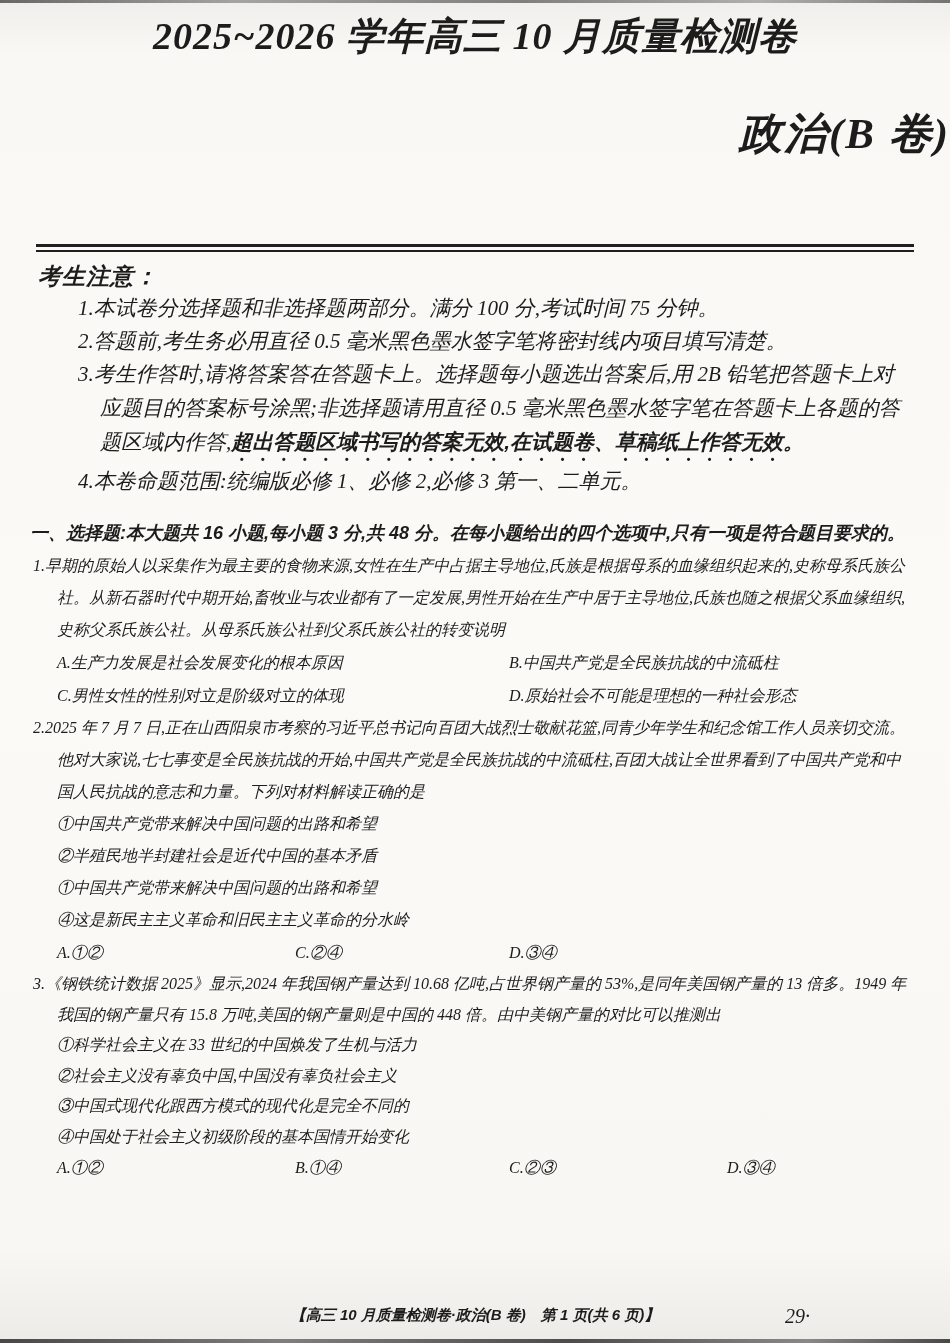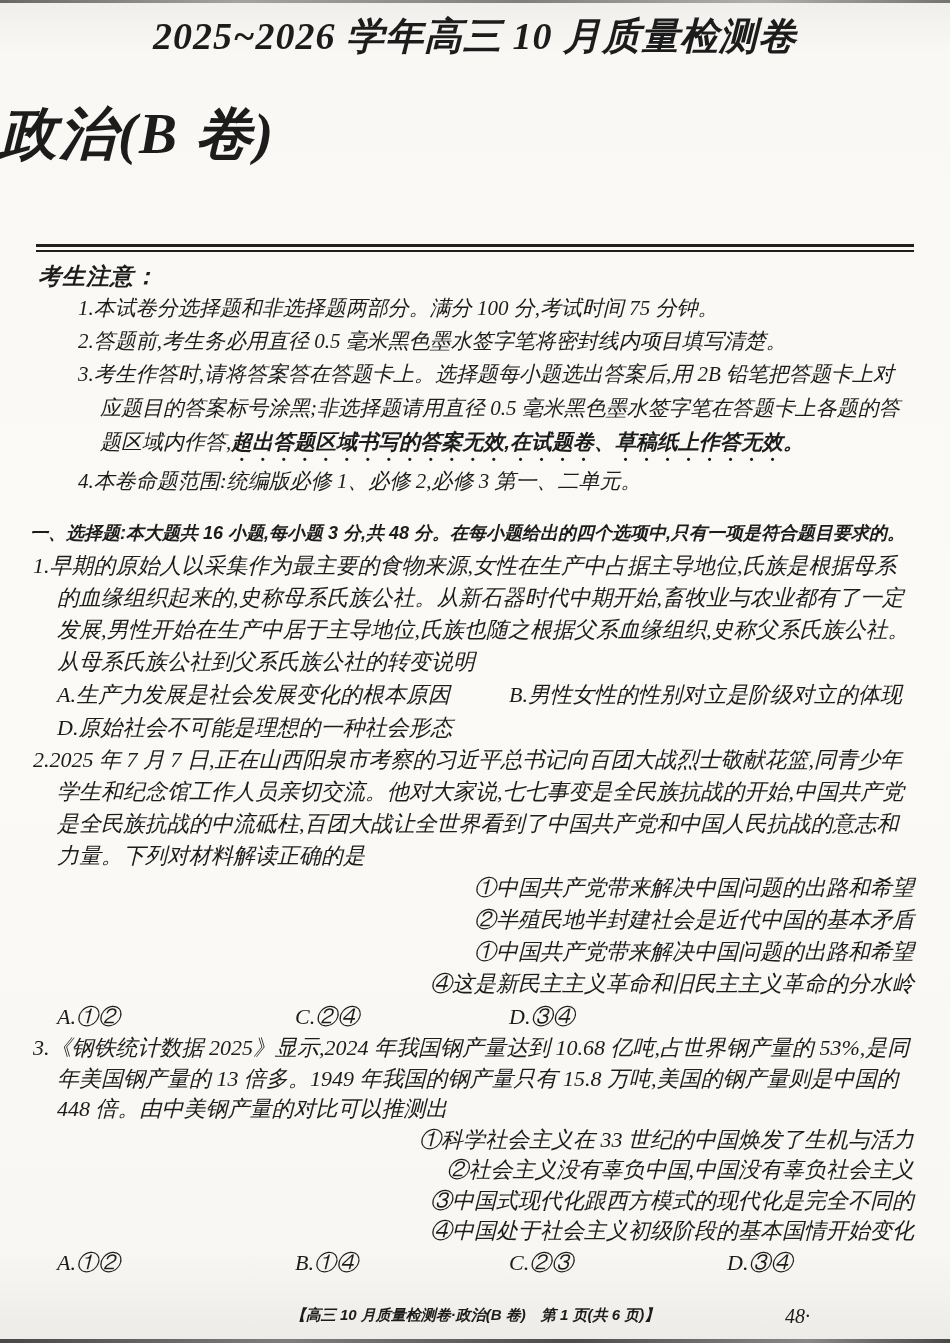--- a/index.html
+++ b/index.html
@@ -17,22 +17,22 @@
   .scan-edge-top{position:absolute;top:0;left:0;right:0;height:3px;
     background:linear-gradient(90deg,#3a3a3a,#8a8a8a 25%,#5a5a5a 55%,#9a9a9a 80%,#4a4a4a);opacity:.75;}
   .scan-edge-bottom{position:absolute;bottom:0;left:0;right:0;height:4px;
     background:linear-gradient(90deg,#2b2b2b,#6b6b6b 30%,#303030 60%,#777 85%,#2b2b2b);opacity:.85;}
 
   .title{
     padding-top:12px;text-align:center;
     font-size:38px;line-height:48px;font-weight:700;letter-spacing:1px;
   }
   .subtitle{
-    margin-top:48px;text-align:left;
-    font-size:57px;line-height:52px;font-weight:700;letter-spacing:2px;
+    margin-top:48px;text-align:right;
+    font-size:43px;line-height:52px;font-weight:700;letter-spacing:2px;
   }
   .double-rule{
     margin:84px 36px 0 36px;height:3px;
     border-top:3px solid #1f1f1f;border-bottom:2px solid #1f1f1f;
   }
 
   .notice-heading{
     margin:8px 40px 0 38px;
     font-family:"Liberation Sans","DejaVu Sans",sans-serif;
     font-weight:700;font-size:23px;line-height:32px;letter-spacing:1px;
@@ -52,23 +52,23 @@
     text-emphasis-position:under right;
   }
 
   .section-heading{
     margin:18px 40px 0 30px;
     padding-left:32px;text-indent:-32px;
     font-family:"Liberation Sans","DejaVu Sans",sans-serif;
     font-weight:700;font-size:18px;line-height:34px;
   }
 
-  .question{margin:0 36px 0 33px;font-size:22px;line-height:32px;}
+  .question{margin:0 36px 0 33px;font-size:16px;line-height:32px;}
   .question .q-stem{padding-left:24px;text-indent:-24px;}
-  .q-subitem{padding-left:24px;text-align:right;}
+  .q-subitem{padding-left:24px;}
   .q-options{display:grid;padding-left:24px;line-height:33px;}
   .q-options.two{grid-template-columns:452px 1fr;}
   .q-options.four{grid-template-columns:238px 214px 218px auto;}
   .question.compact{line-height:30.5px;}
   .question.compact .q-options{line-height:32px;}
 
   .footer{
     position:absolute;left:0;right:0;top:1300px;
     text-align:center;
     font-weight:700;font-size:15px;line-height:30px;
@@ -98,21 +98,22 @@
     <div class="notice-item tall"><span>3.考生作答时,请将答案答在答题卡上。选择题每小题选出答案后,用 2B 铅笔把答题卡上对应题目的答案标号涂黑;非选择题请用直径 0.5 毫米黑色墨水签字笔在答题卡上各题的答题区域内作答,</span><span class="emphasized">超出答题区域书写的答案无效,在试题卷、草稿纸上作答无效。</span></div>
     <div class="notice-item">4.本卷命题范围:统编版必修 1、必修 2,必修 3 第一、二单元。</div>
   </div>
 
   <div class="section-heading">一、选择题:本大题共 16 小题,每小题 3 分,共 48 分。在每小题给出的四个选项中,只有一项是符合题目要求的。</div>
 
   <div class="question">
     <div class="q-stem"><span>1.</span><span>早期的原始人以采集作为最主要的食物来源,女性在生产中占据主导地位,氏族是根据母系的血缘组织起来的,史称母系氏族公社。从新石器时代中期开始,畜牧业与农业都有了一定发展,男性开始在生产中居于主导地位,氏族也随之根据父系血缘组织,史称父系氏族公社。从母系氏族公社到父系氏族公社的转变说明</span></div>
     <div class="q-options two">
       <span>A.生产力发展是社会发展变化的根本原因</span>
-      <span>B.男性女性的性别对立是阶级对立的体现</span>
+      <span>B.中国共产党是全民族抗战的中流砥柱</span>
+      <span>C.男性女性的性别对立是阶级对立的体现</span>
       <span>D.原始社会不可能是理想的一种社会形态</span>
     </div>
   </div>
 
   <div class="question">
     <div class="q-stem"><span>2.</span><span>2025 年 7 月 7 日,正在山西阳泉市考察的习近平总书记向百团大战烈士敬献花篮,同青少年学生和纪念馆工作人员亲切交流。他对大家说,七七事变是全民族抗战的开始,中国共产党是全民族抗战的中流砥柱,百团大战让全世界看到了中国共产党和中国人民抗战的意志和力量。下列对材料解读正确的是</span></div>
     <div class="q-subitem">①中国共产党带来解决中国问题的出路和希望</div>
     <div class="q-subitem">②半殖民地半封建社会是近代中国的基本矛盾</div>
     <div class="q-subitem">①中国共产党带来解决中国问题的出路和希望</div>
     <div class="q-subitem">④这是新民主主义革命和旧民主主义革命的分水岭</div>
@@ -131,16 +132,16 @@
     <div class="q-subitem">④中国处于社会主义初级阶段的基本国情开始变化</div>
     <div class="q-options four">
       <span>A.①②</span>
       <span>B.①④</span>
       <span>C.②③</span>
       <span>D.③④</span>
     </div>
   </div>
 
   <div class="footer">【高三 10 月质量检测卷·政治(B 卷)　第 1 页(共 6 页)】</div>
-  <div class="footer-right">48·</div>
+  <div class="footer-right">29·</div>
 
   <div class="scan-edge-bottom"></div>
 </div>
 
 </body></html>

